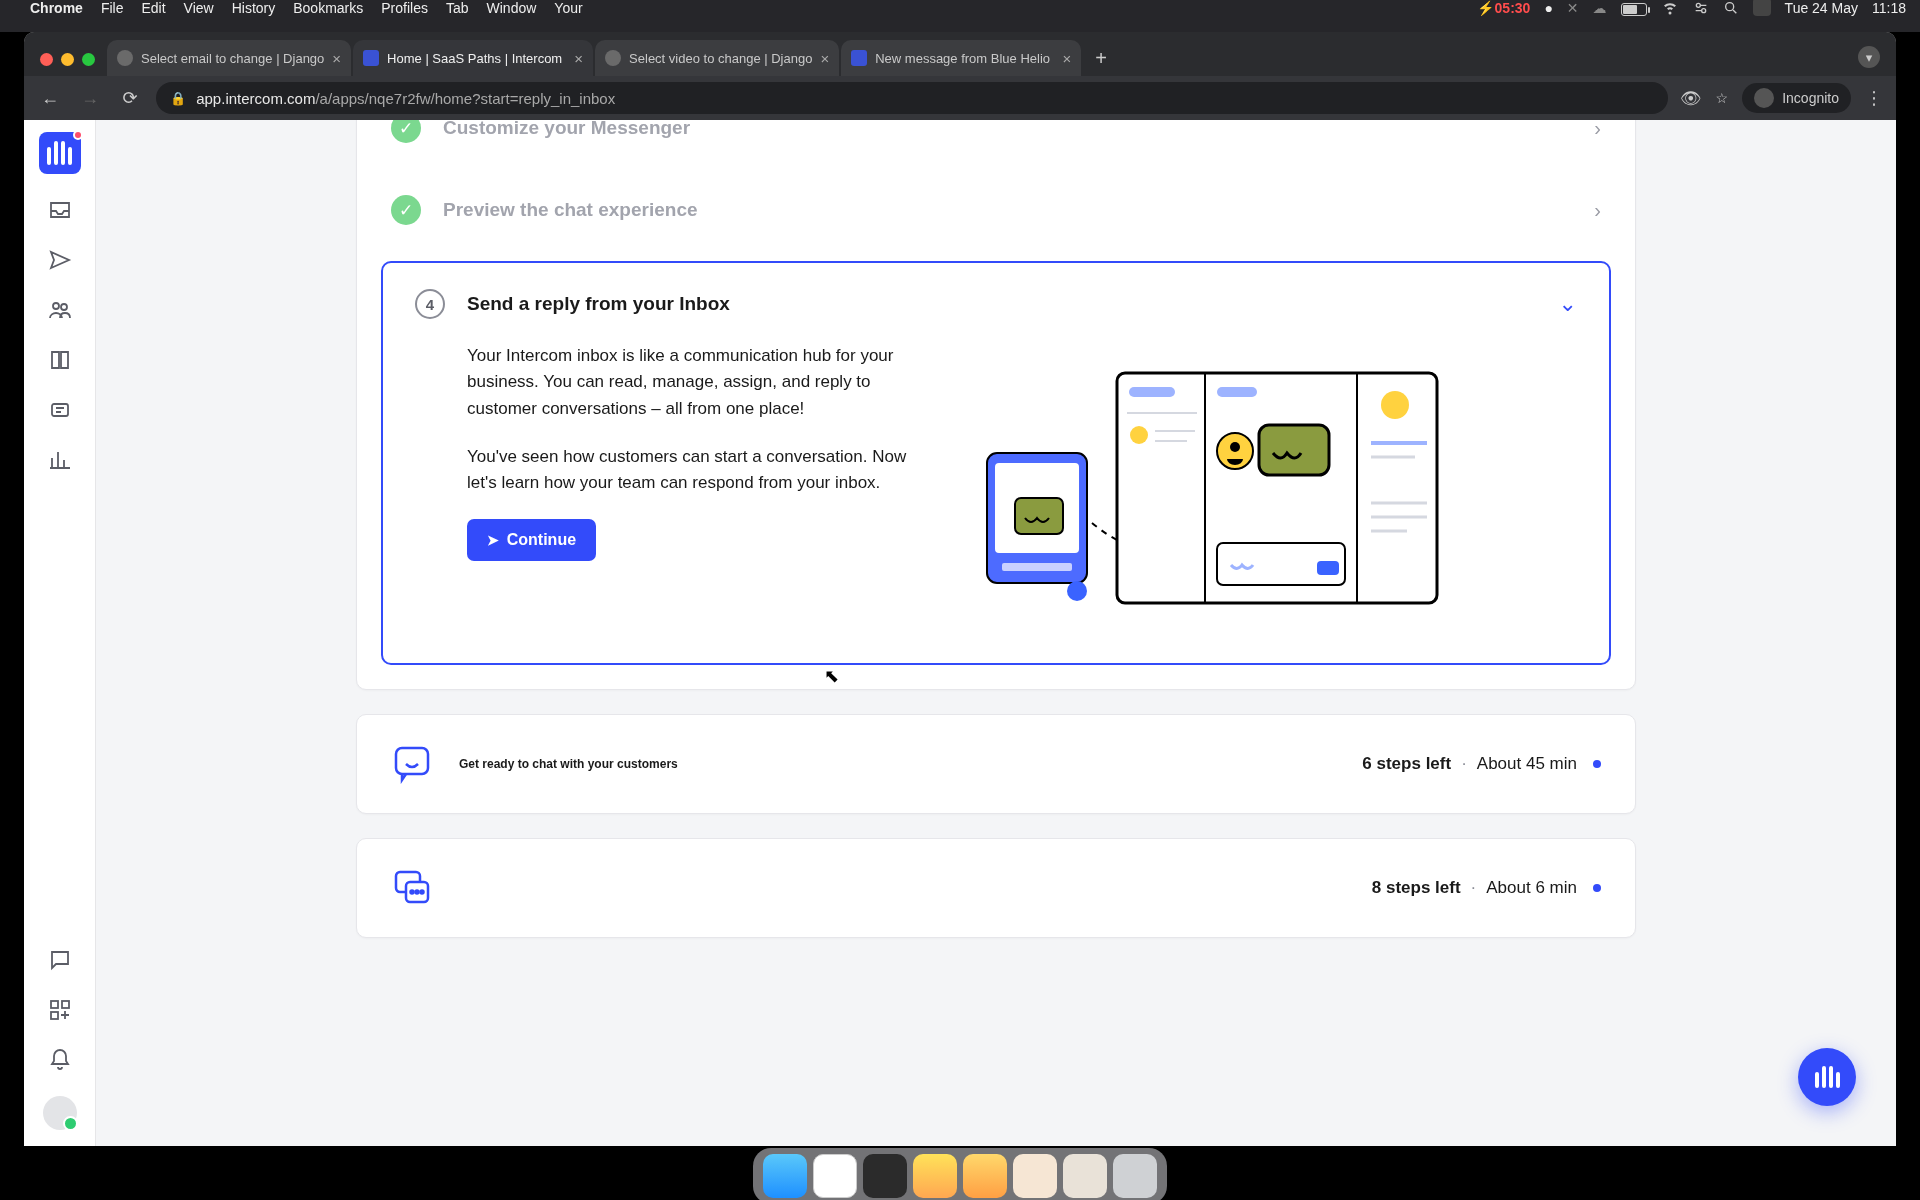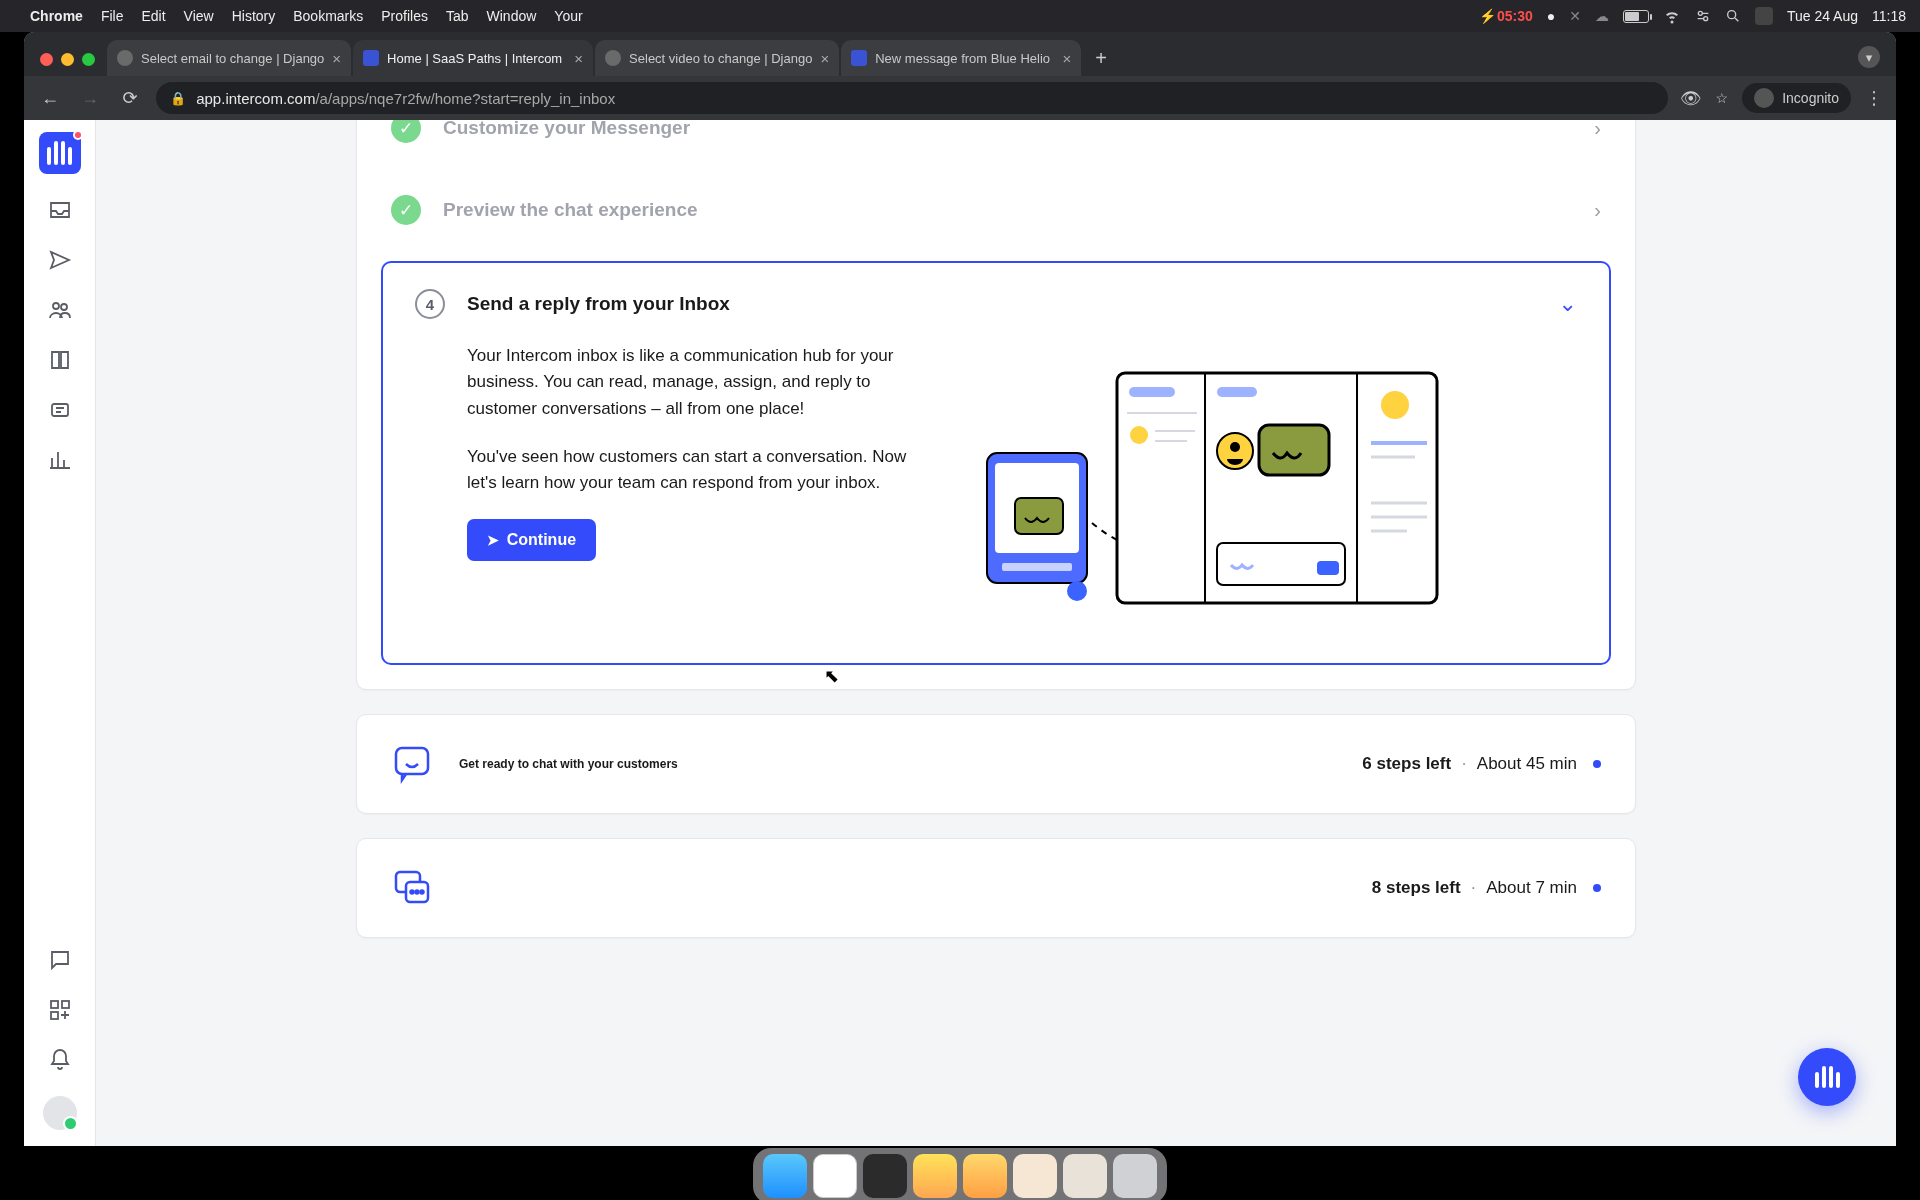--- a/index.html
+++ b/index.html
@@ -1,19 +1,19 @@
 <!DOCTYPE html>
 <html><head>
 <meta charset="utf-8">
 <style>
 * { margin: 0; padding: 0; box-sizing: border-box; font-family: -apple-system, BlinkMacSystemFont, "Segoe UI", Helvetica, Arial, sans-serif; }
 html, body { width: 1920px; height: 1200px; overflow: hidden; background: #000; }
 
 
-.mac-menubar { height: 26px; background: rgba(40,40,44,0.95); display: flex; align-items: center; padding: 16px 14px; color: #eee; font-size: 14px; }
+.mac-menubar { height: 26px; background: rgba(40,40,44,0.95); display: flex; align-items: flex-end; padding: 16px 14px; color: #eee; font-size: 14px; }
 .mac-menubar .apple { margin-right: 16px; font-size: 16px; }
 .mac-menubar .app-name { font-weight: 600; margin-right: 18px; }
 .mac-menubar .menu-item { margin-right: 18px; }
 .mac-menubar .spacer { flex: 1; }
 .mac-menubar .status-item { margin-left: 14px; display: inline-flex; align-items: center; }
 .mac-menubar .battery-box { width: 26px; height: 13px; border: 1.5px solid #ccc; border-radius: 3px; position: relative; }
 .mac-menubar .battery-box::after { content:''; position:absolute; right:-4px; top:3px; width:2px; height:6px; background:#ccc; border-radius:1px; }
 .mac-menubar .battery-fill { position:absolute; left:1px; top:1px; bottom:1px; width:60%; background:#ccc; border-radius:1px; }
 .mac-menubar .red-badge { color:#ff4d4d; font-weight:600; }
 
@@ -147,21 +147,21 @@
         <path d="M11 8h9M4 16h9"></path>
       </svg>
   </span>
   <span class="status-item">
     <svg viewBox="0 0 24 24" width="16" height="16" fill="none" stroke="#ccc" stroke-width="2">
         <circle cx="10" cy="10" r="6"></circle>
         <path d="M15 15l5 5"></path>
       </svg>
   </span>
   <span class="status-item" style="width:18px;height:18px;border-radius:4px;background:#444;"></span>
-  <span class="status-item">Tue 24 Aug</span>
+  <span class="status-item">Tue 24 May</span>
   <span class="status-item">11:18</span>
 </div>
 
 <div class="chrome-frame">
   <div class="chrome-tabstrip">
     <div class="traffic-lights">
       <span class="tl red"></span>
       <span class="tl yellow"></span>
       <span class="tl green"></span>
     </div>
@@ -376,21 +376,21 @@
               <rect x="4" y="4" width="24" height="20" rx="4"></rect>
               <rect x="14" y="14" width="22" height="20" rx="4" fill="#fff"></rect>
               <circle cx="20" cy="24" r="1.5" fill="#334bfa"></circle>
               <circle cx="25" cy="24" r="1.5" fill="#334bfa"></circle>
               <circle cx="30" cy="24" r="1.5" fill="#334bfa"></circle>
             </svg>
         </div>
         <div class="task-meta">
           <strong>8 steps left</strong>
           <span class="sep">·</span>
-          <span>About 7 min</span>
+          <span>About 6 min</span>
           <span class="bullet"></span>
         </div>
       </div>
 
     </div>
 
     <div class="launcher">
       <div class="logo-bars">
           <span></span>
           <span></span>

